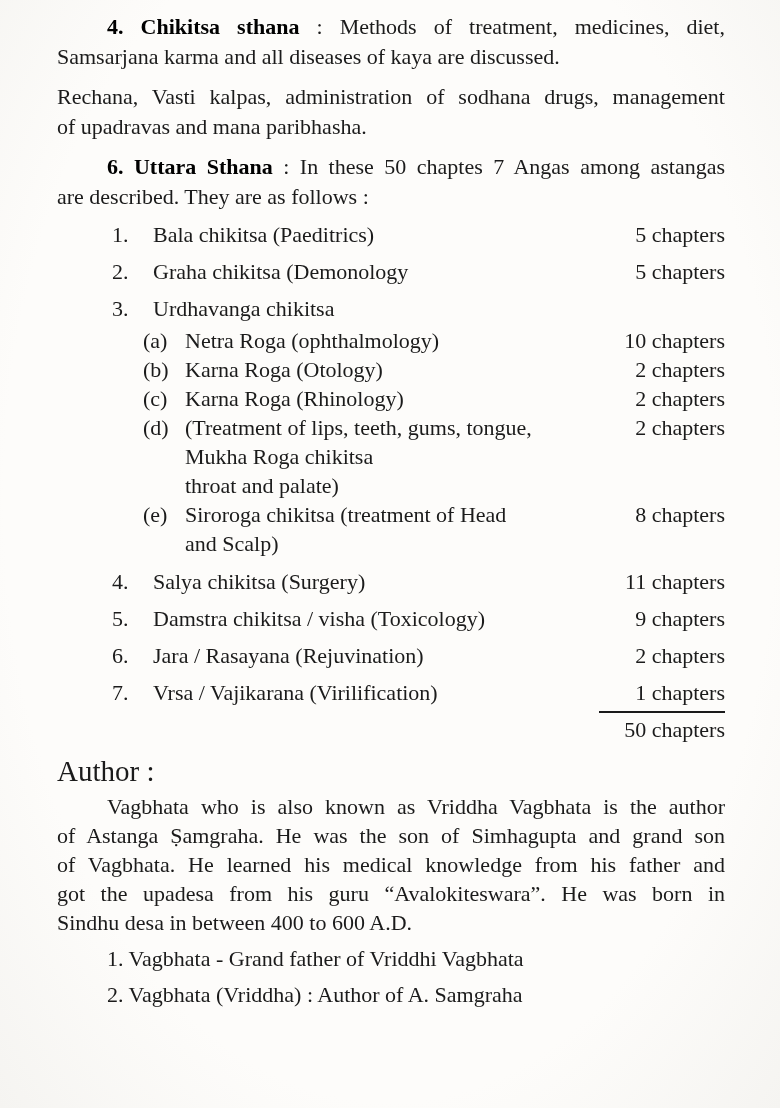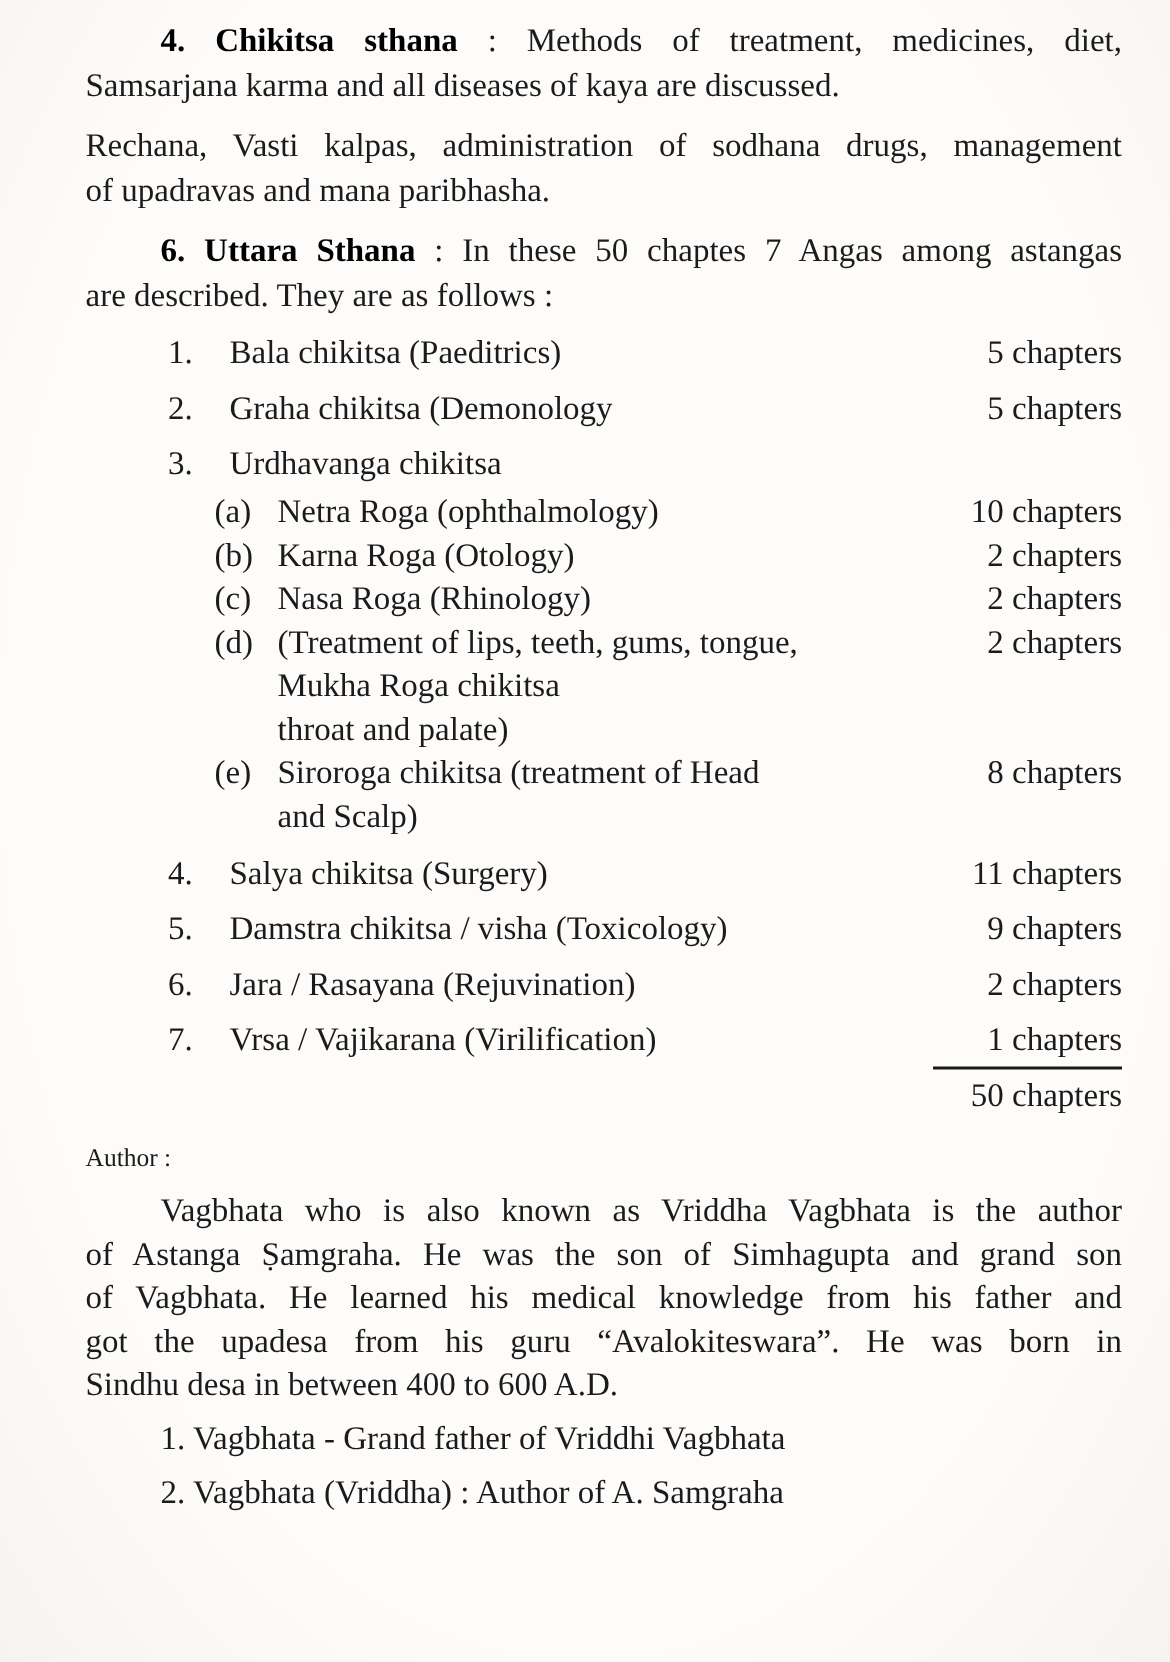--- a/index.html
+++ b/index.html
@@ -1,20 +1,20 @@
 <!DOCTYPE html>
 <html><head>
 <meta charset="utf-8">
 <style>
   html,body{margin:0;padding:0;background:#f2f1ee;}
   .page{
     position:relative;
     width:780px;height:1108px;
     box-sizing:border-box;
-    padding:12px 32px 0 57px;
+    padding:12px 55px 0 57px;
     background:radial-gradient(ellipse at 50% 45%, #fdfcfa 70%, #f5f4f1 100%);
     font-family:"Liberation Serif", serif;
     font-size:22px;
     color:#1b1b1b;
     overflow:hidden;
   }
   .ln{text-align:justify;text-align-last:justify;line-height:30px;}
   .ln.last{text-align-last:left;}
   .fi{text-indent:50px;}
   .bd{font-weight:bold;color:#000;}
@@ -24,21 +24,21 @@
   .crow .num{flex:none;width:41px;}
   .crow .ttl{flex:1;min-width:0;}
   .crow .cnt{flex:none;white-space:nowrap;text-align:center;}
   .crow.sub{margin:0 0 0 86px;}
   .crow.sub .num{width:42px;}
   .sub-block{margin-top:3px;}
   .crow.g4{margin-top:9px;}
   .tline{display:block;}
   .total-rule{border-top:2.5px solid #1a1a1a;width:126px;margin:4px 0 0 auto;}
   .total-row{text-align:right;line-height:29px;margin-top:2px;}
-  .author-head{font-size:17px;line-height:31px;margin-top:12px;}
+  .author-head{font-size:29px;line-height:31px;margin-top:12px;}
   .bio{margin-top:5px;}
   .bio .ln{line-height:29px;}
   .hist{margin-top:6px;}
   .hist .ln{line-height:29px;}
   .vlist{margin-top:3px;}
   .vrow{margin:7px 0 0 50px;line-height:29px;}
 </style>
 </head>
 <body>
 
@@ -88,21 +88,21 @@
       </div>
 
       <div class="crow sub">
         <span class="num">(b)</span>
         <span class="ttl">Karna Roga (Otology)</span>
         <span class="cnt">2 chapters</span>
       </div>
 
       <div class="crow sub">
         <span class="num">(c)</span>
-        <span class="ttl">Nasa Roga (Rhinology)</span>
+        <span class="ttl">Karna Roga (Rhinology)</span>
         <span class="cnt">2 chapters</span>
       </div>
 
       <div class="crow sub">
         <span class="num">(d)</span>
         <span class="ttl">
           <span class="tline">(Treatment of lips, teeth, gums, tongue,</span>
           <span class="tline">Mukha Roga chikitsa</span>
           <span class="tline">throat and palate)</span>
         </span>

